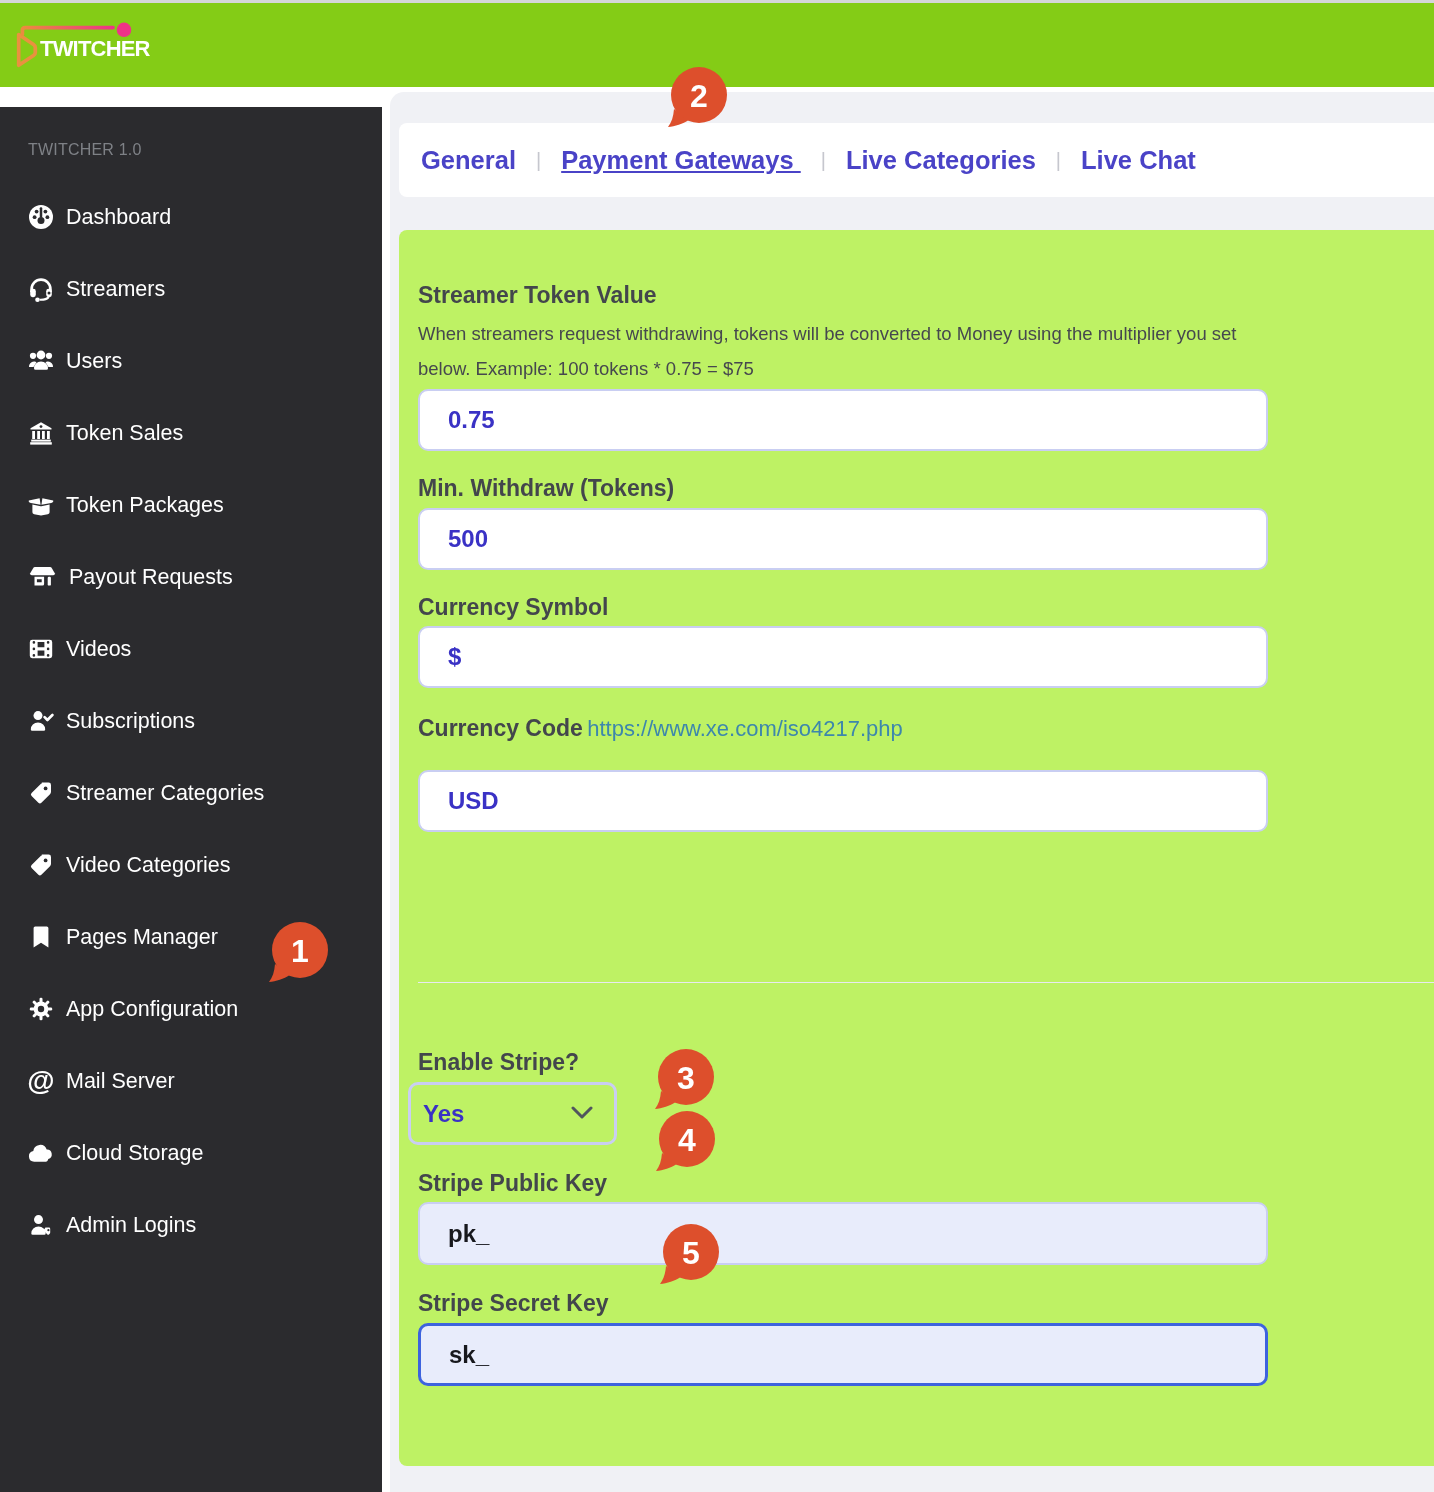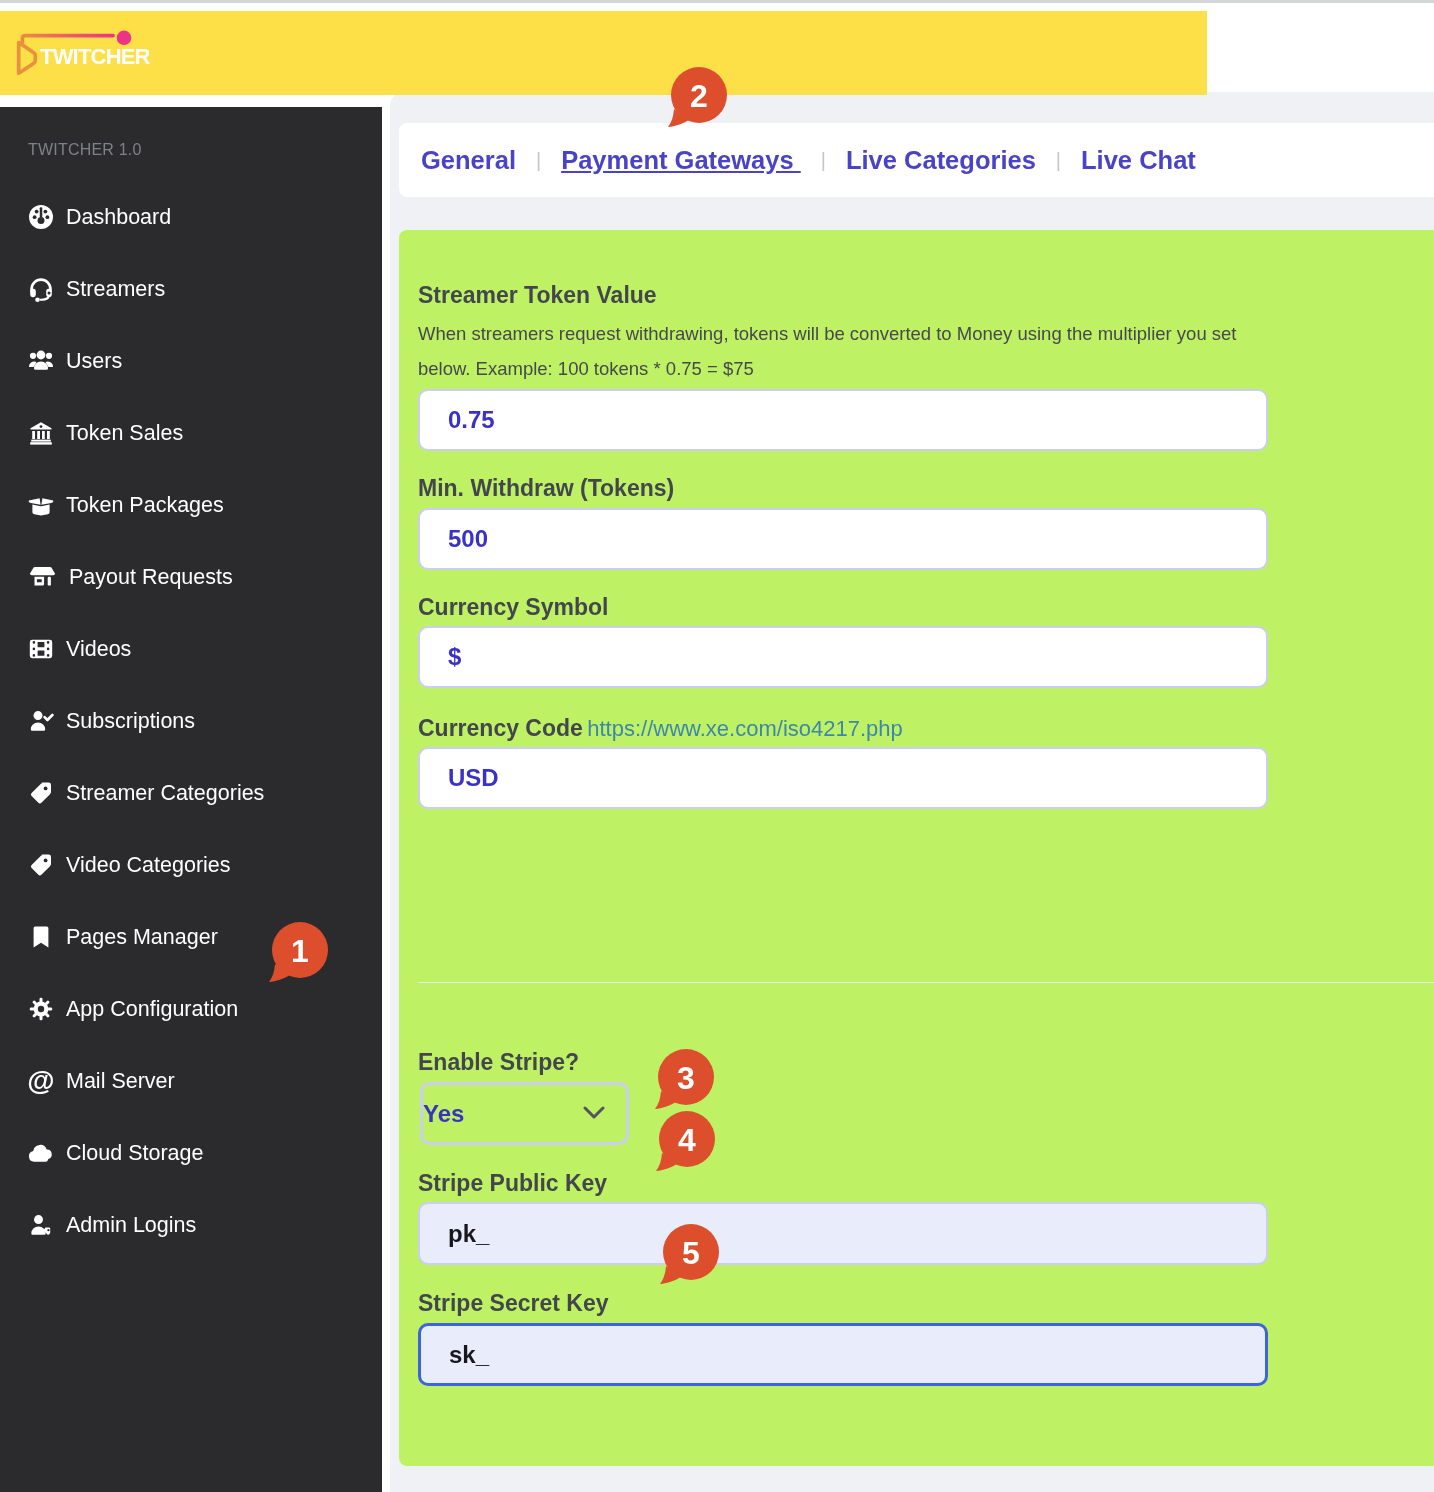--- a/index.html
+++ b/index.html
@@ -1,36 +1,36 @@
 <!DOCTYPE html>
 <html><head>
 <meta charset="utf-8">
 <style>
   * { margin:0; padding:0; box-sizing:border-box; }
   html,body { width:1434px; height:1492px; overflow:hidden; font-family:"Liberation Sans", sans-serif; background:#fff; }
   .topstrip { position:absolute; left:0; top:0; width:1434px; height:3px; background:#d5d6d8; z-index:5; }
-  .header { position:absolute; left:0; top:3px; width:1207px; height:84px; background:#fde047; z-index:4;margin-top:8px; }
+  .header { position:absolute; left:0; top:3px; width:1434px; height:84px; background:#84cc16; z-index:4; }
   .sidebar { position:absolute; left:0; top:87px; width:382px; height:1405px; background:#2b2b2e; z-index:3;margin-top:20px; }
   .mainwhite { position:absolute; left:382px; top:87px; width:1052px; height:1405px; background:#ffffff; }
   .graypanel { position:absolute; left:390px; top:92px; width:1044px; height:1400px; background:#f0f1f5; border-top-left-radius:14px; }
   .brandlabel { position:absolute; left:28px; top:34px; font-size:16px; color:#7e8186; letter-spacing:0.2px; }
   .menuitem { position:absolute; left:28px; height:30px; display:flex; align-items:center; color:#ffffff; font-size:21.5px; }
   .menuitem svg { width:26px; height:26px; flex:0 0 26px; }
   .menuitem .mtxt { margin-left:12px; white-space:nowrap; }
   .tabcard { position:absolute; left:399px; top:123px; width:1035px; height:74px; background:#ffffff; border-radius:8px 0 0 8px; z-index:2;text-align:center; }
   .tabs { position:absolute; left:22px; top:0; height:74px; display:flex; align-items:center; font-size:25.5px; font-weight:bold; color:#4a43c7; }
   .tabs .sep { color:#c6c7ce; font-weight:normal; margin:0 20px; font-size:20px; }
   .tabs .underl { text-decoration:underline; }
   .formcard { position:absolute; left:399px; top:230px; width:1035px; height:1236px; background:#bef264; border-radius:8px 0 0 8px; z-index:1; }
   .flabel { position:absolute; left:19px; font-size:23px; font-weight:bold; color:#43464c; line-height:28px; white-space:nowrap; }
   .fdesc { position:absolute; left:19px; width:862px; font-size:18.5px; line-height:35px; color:#46484e; }
   .finput { position:absolute; left:19px; width:850px; height:62px; border:2px solid #c9cef2; border-radius:10px; background:#fff; display:flex; align-items:center; padding-left:28px; font-size:24px; font-weight:bold; color:#3a32c5; }
   .finput.keybg { background:#e8ecfb; color:#17181d; height:63px; }
   .divider { position:absolute; left:19px; right:0; height:1px; background:#e8eaf0; }
-  .selectbox { position:absolute; left:21px; top:852px; width:209px; height:63px; border:3px solid #c9cef2; border-radius:10px; display:flex; align-items:center; padding-left:0; font-size:24px; font-weight:bold; color:#3a32c5; }
+  .selectbox { position:absolute; left:9px; top:852px; width:209px; height:63px; border:3px solid #c9cef2; border-radius:10px; display:flex; align-items:center; padding-left:12px; font-size:24px; font-weight:bold; color:#3a32c5; }
   .badge { position:absolute; width:68px; height:70px; z-index:6; }
   .badge text { font-family:"Liberation Sans", sans-serif; }
   .link { font-size:22px; font-weight:normal; color:#3d87ac; }
 </style>
 </head>
 <body>
 <div class="topstrip"></div>
 <div class="header">
   <svg style="position:absolute;left:11px;top:14px" width="170" height="56" viewBox="0 0 170 56">
     <defs>
@@ -214,21 +214,21 @@
 </div>
 <div class="formcard">
   <div class="flabel" style="top:51px">Streamer Token Value</div>
   <div class="fdesc" style="top:86px">When streamers request withdrawing, tokens will be converted to Money using the multiplier you set below. Example: 100 tokens * 0.75 = $75</div>
   <div class="finput" style="top:159px">0.75</div>
   <div class="flabel" style="top:244px">Min. Withdraw (Tokens)</div>
   <div class="finput" style="top:278px">500</div>
   <div class="flabel" style="top:363px">Currency Symbol</div>
   <div class="finput" style="top:396px">$</div>
   <div class="flabel" style="top:484px">Currency Code <span class="link" style="margin-left:-2px">https://www.xe.com/iso4217.php</span></div>
-  <div class="finput" style="top:517px">USD</div>
+  <div class="finput" style="top:540px">USD</div>
   <div class="divider" style="top:752px"></div>
   <div class="flabel" style="top:818px">Enable Stripe?</div>
   <div class="selectbox">Yes
     <svg style="position:absolute;right:21px;top:21px" width="22" height="14" viewBox="0 0 22 14">
         <path d="M2 2 L11 11 L20 2" fill="none" stroke="#51555e" stroke-width="3" stroke-linecap="round" stroke-linejoin="round"></path>
       </svg>
   </div>
   <div class="flabel" style="top:939px">Stripe Public Key</div>
   <div class="finput keybg" style="top:972px">pk_</div>
   <div class="flabel" style="top:1059px">Stripe Secret Key</div>

